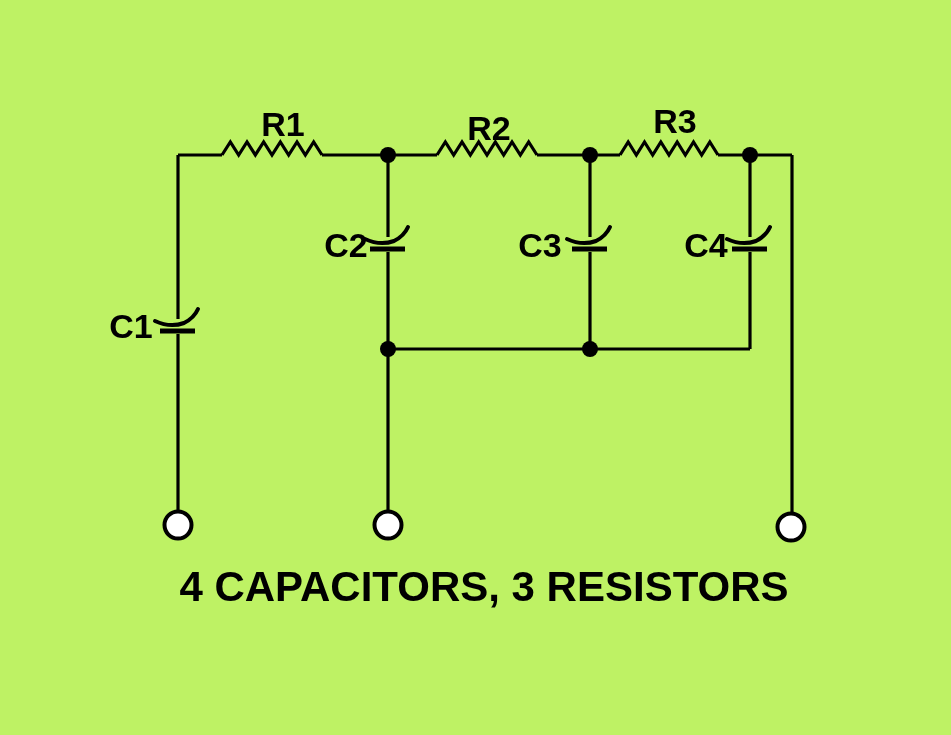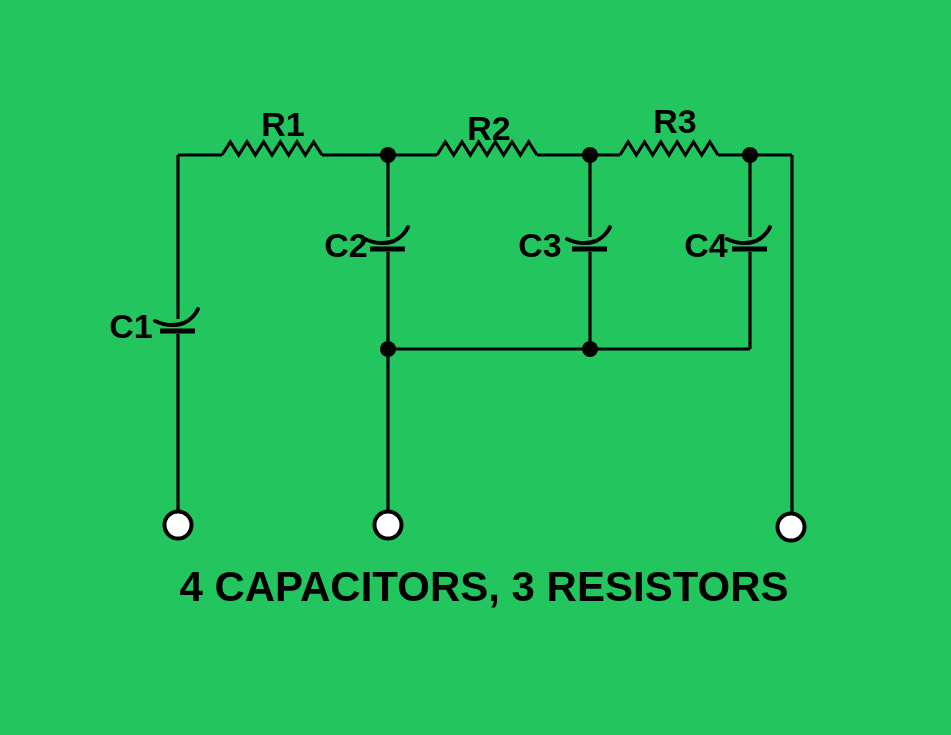--- a/index.html
+++ b/index.html
@@ -1,16 +1,16 @@
 <!DOCTYPE html>
 <html><head>
 <meta charset="utf-8">
 <style>
   html, body { margin: 0; padding: 0; background: #ffffff; }
-  .stage { position: relative; width: 951px; height: 735px; background: #22c55e; overflow: hidden; }
+  .stage { position: relative; width: 951px; height: 735px; background: #bef264; overflow: hidden; }
   svg { display: block; }
   .lbl { font-family: "Liberation Sans", sans-serif; font-weight: bold; }
   .caption { font-family: "Liberation Sans", sans-serif; font-weight: bold; }
 </style>
 </head>
 <body>
 
 <div class="stage">
   <svg id="circuit" xmlns="http://www.w3.org/2000/svg" width="951" height="735" viewBox="0 0 951 735">
     <g id="g-wires">

